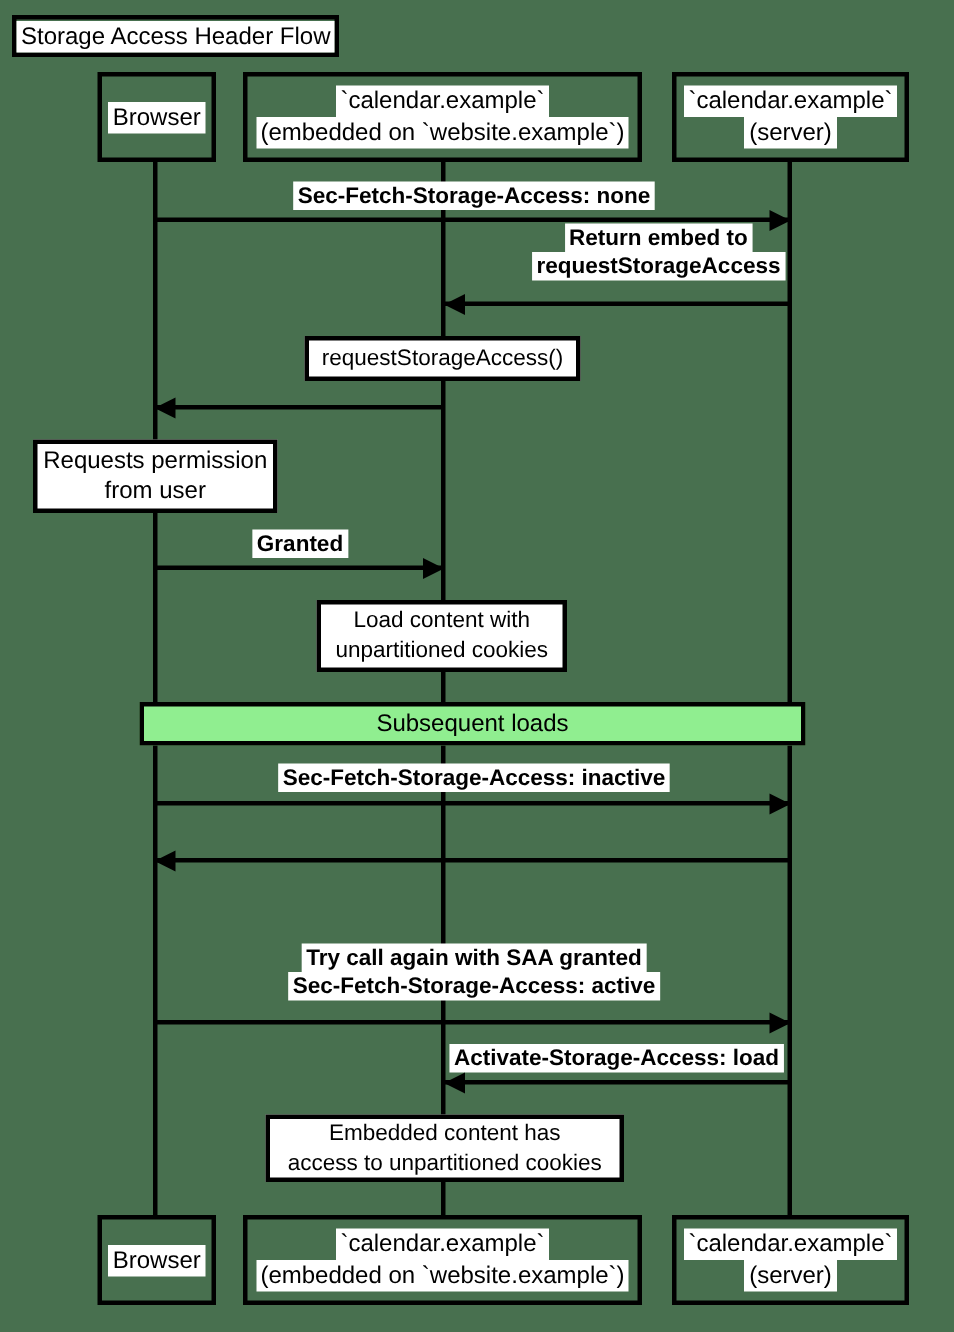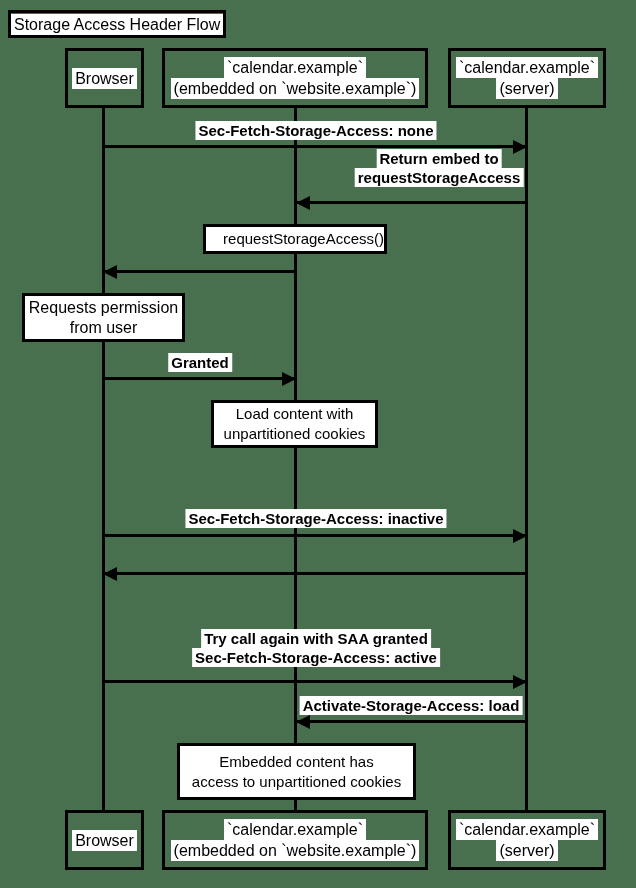--- a/index.html
+++ b/index.html
@@ -86,21 +86,21 @@
   <div class="arrow" style="left:103px; top:145px; width:424px;"></div>
   <div class="ah ah-r" style="left:513px; top:140px;"></div>
 
   <div class="msg" style="left:411px; top:149px;margin-left:28px;">
     <span class="strip">Return embed to</span>
     <span class="strip">requestStorageAccess</span>
   </div>
   <div class="arrow" style="left:296px; top:201px; width:231px;"></div>
   <div class="ah ah-l" style="left:296px; top:196px;"></div>
 
-  <div class="note" style="left:203px; top:224px; width:184px; height:30px;align-items:flex-end;">
+  <div class="note" style="left:203px; top:224px; width:184px; height:30px;">
     <span>requestStorageAccess()</span>
   </div>
   <div class="arrow" style="left:103px; top:270px; width:193px;"></div>
   <div class="ah ah-l" style="left:103px; top:265px;"></div>
 
   <div class="note" style="left:22px; top:293px; width:163px; height:49px; font-size:16px;">
     <span>Requests permission</span>
     <span>from user</span>
   </div>
 
@@ -108,20 +108,23 @@
     <span class="strip">Granted</span>
   </div>
   <div class="arrow" style="left:103px; top:377px; width:193px;"></div>
   <div class="ah ah-r" style="left:282px; top:372px;"></div>
 
   <div class="note" style="left:211px; top:400px; width:167px; height:48px;">
     <span>Load content with</span>
     <span>unpartitioned cookies</span>
   </div>
 
+  <div class="divider" style="left:93px; top:468px; width:444px; height:29px;">
+    <span>Subsequent loads</span>
+  </div>
 
   <div class="msg" style="left:316px; top:509px;">
     <span class="strip">Sec-Fetch-Storage-Access: inactive</span>
   </div>
   <div class="arrow" style="left:103px; top:534px; width:424px;"></div>
   <div class="ah ah-r" style="left:513px; top:529px;"></div>
 
   <div class="arrow" style="left:103px; top:572px; width:424px;"></div>
   <div class="ah ah-l" style="left:103px; top:567px;"></div>
 
@@ -132,21 +135,21 @@
   </div>
   <div class="arrow" style="left:103px; top:680px; width:424px;"></div>
   <div class="ah ah-r" style="left:513px; top:675px;"></div>
 
   <div class="msg" style="left:411px; top:696px;">
     <span class="strip">Activate-Storage-Access: load</span>
   </div>
   <div class="arrow" style="left:296px; top:720px; width:231px;"></div>
   <div class="ah ah-l" style="left:296px; top:715px;"></div>
 
-  <div class="note" style="left:177px; top:743px; width:239px; height:57px;">
+  <div class="note" style="left:177px; top:743px; width:239px; height:45px;">
     <span>Embedded content has</span>
     <span>access to unpartitioned cookies</span>
   </div>
 
   <div class="framebox" style="left:65px; top:810px; width:79px; height:60px;">
     <span class="strip">Browser</span>
   </div>
   <div class="framebox" style="left:162px; top:810px; width:266px; height:60px;">
     <span class="strip">`calendar.example`</span>
     <span class="strip">(embedded on `website.example`)</span>

